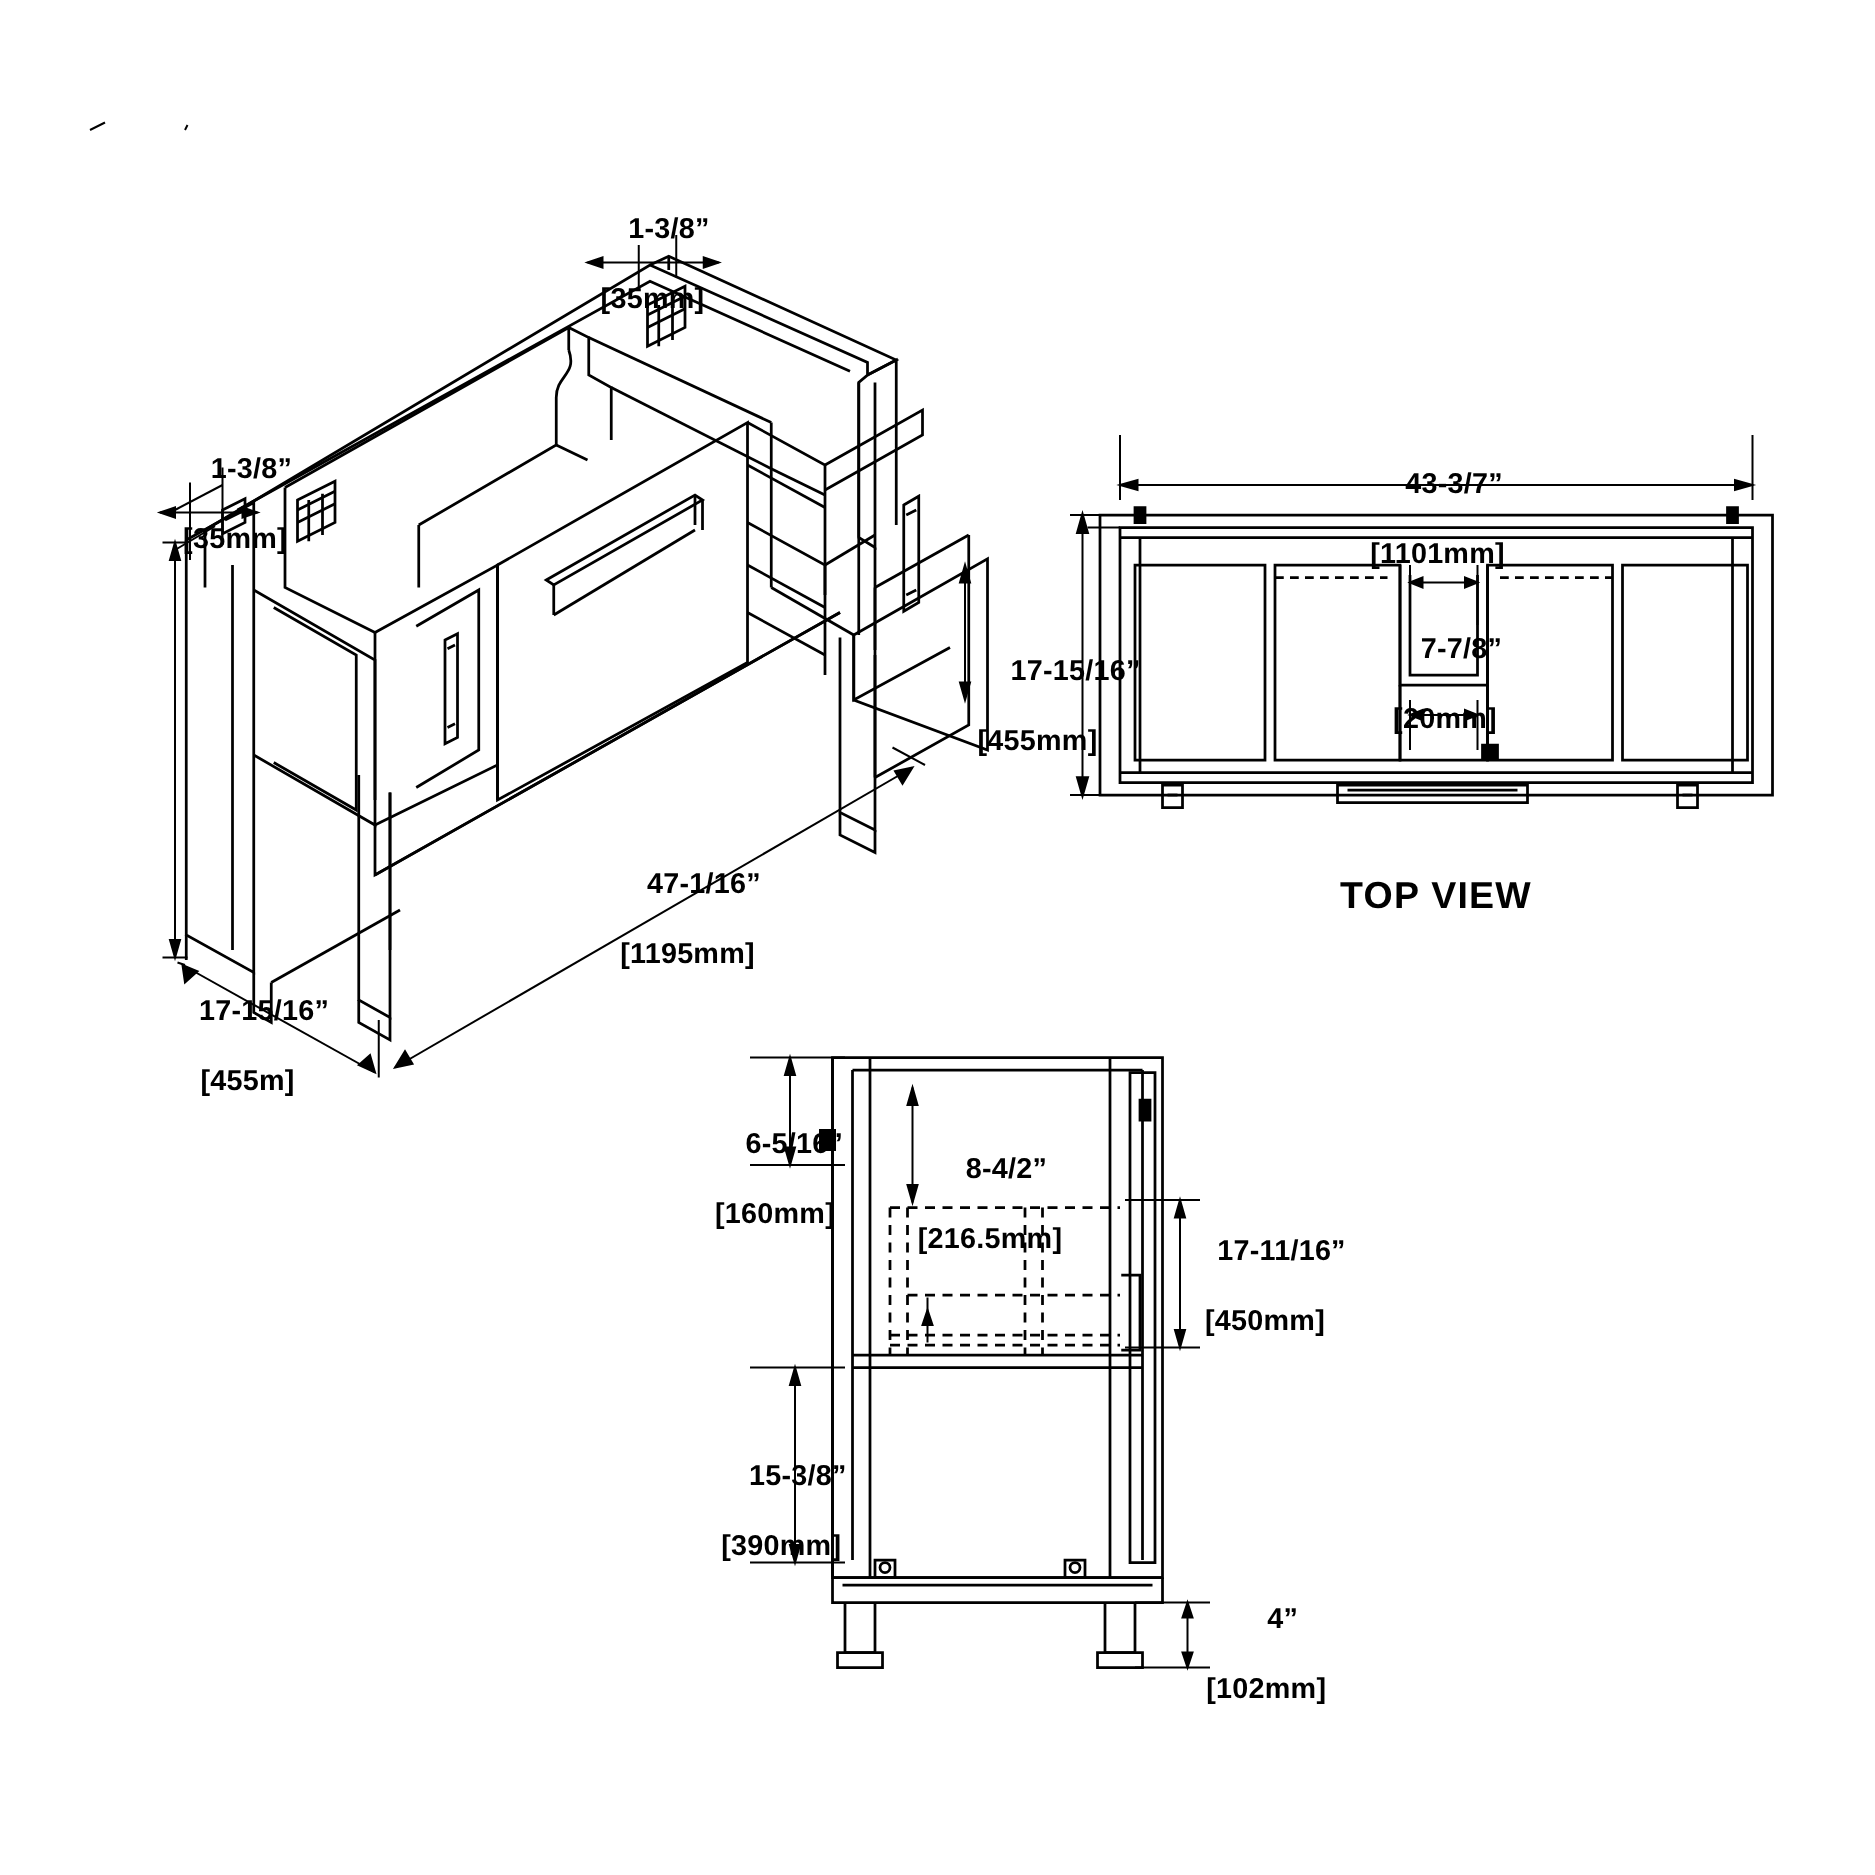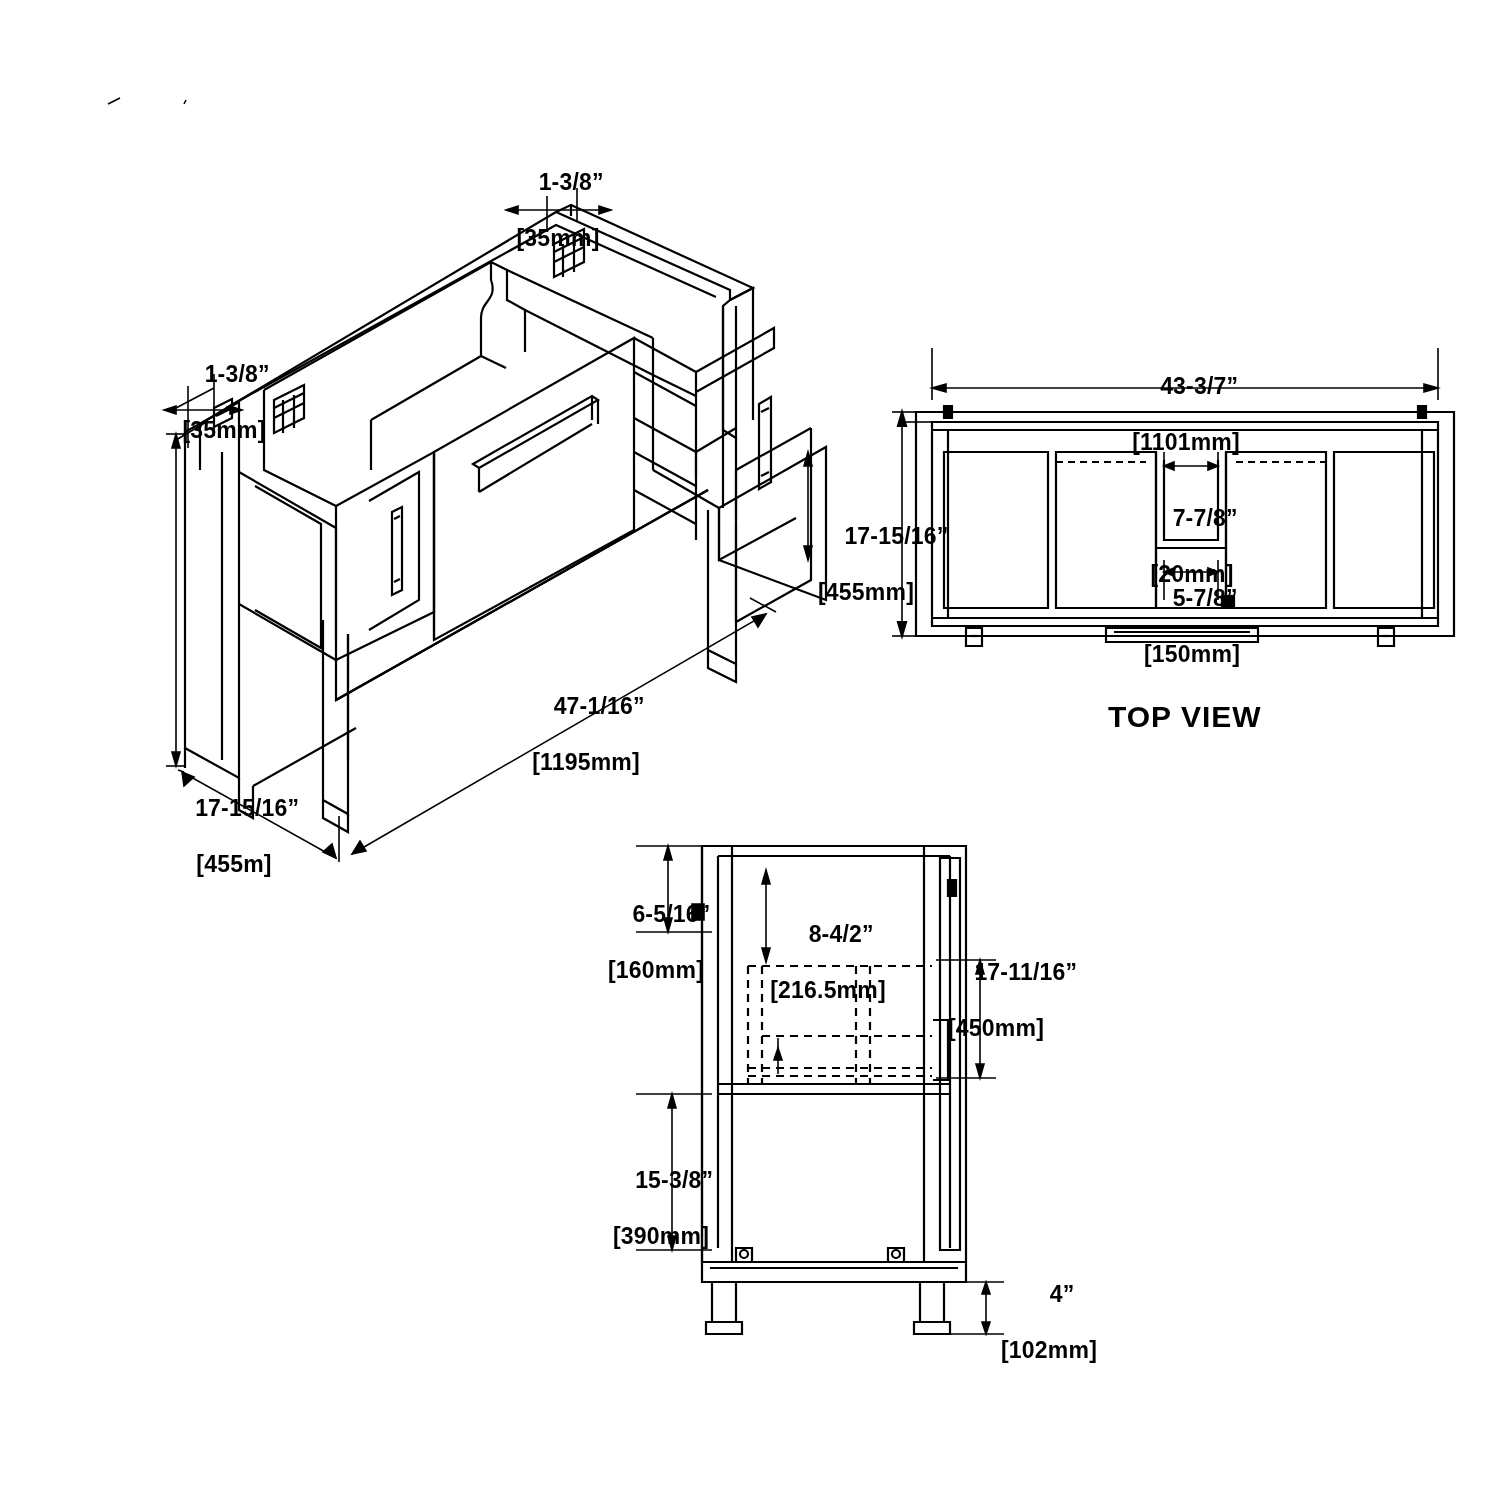--- a/index.html
+++ b/index.html
@@ -11,21 +11,20 @@
     width: 1500px;
     height: 1500px;
     font-family: "Liberation Sans", sans-serif;
     color: #000000;
     position: relative;
     overflow: hidden;
   }
   .sheet {
     position: absolute;
     inset: 0;
-    margin-left: 36px;
   }
   svg.drawing {
     position: absolute;
     left: 0;
     top: 0;
     width: 1500px;
     height: 1500px;
   }
   .dim {
     position: absolute;
@@ -369,38 +368,34 @@
   <div class="dim center" style="left:1050px; top:344px; width:200px;">
     <span>43-3/7”</span>
     <span class="l2">[1101mm]</span>
   </div>
 
   <div class="dim center" style="left:1094px; top:476px; width:124px;">
     <span>7-7/8”</span>
     <span class="l2">[20mm]</span>
   </div>
 
-  <div class="dim center" style="left:1094px; top:556px; width:124px;">
-    <span>5-7/8”</span>
-    <span class="l2">[150mm]</span>
-  </div>
 
   <div class="label-view" style="left:1072px; top:700px;">TOP VIEW</div>
 
   <div class="dim center" style="left:570px; top:872px; width:100px;">
     <span>6-5/16”</span>
     <span class="l2">[160mm]</span>
   </div>
 
   <div class="dim center" style="left:702px; top:892px; width:180px;">
     <span>8-4/2”</span>
     <span class="l2">[216.5mm]</span>
   </div>
 
-  <div class="dim" style="left:912px; top:930px; width:200px;">
+  <div class="dim" style="left:912px; top:958px; width:200px;text-align:center;">
     <span>17-11/16”</span>
     <span class="l2">[450mm]</span>
   </div>
 
 
   <div class="dim center" style="left:570px; top:1138px; width:110px;">
     <span>15-3/8”</span>
     <span class="l2">[390mm]</span>
   </div>
 

